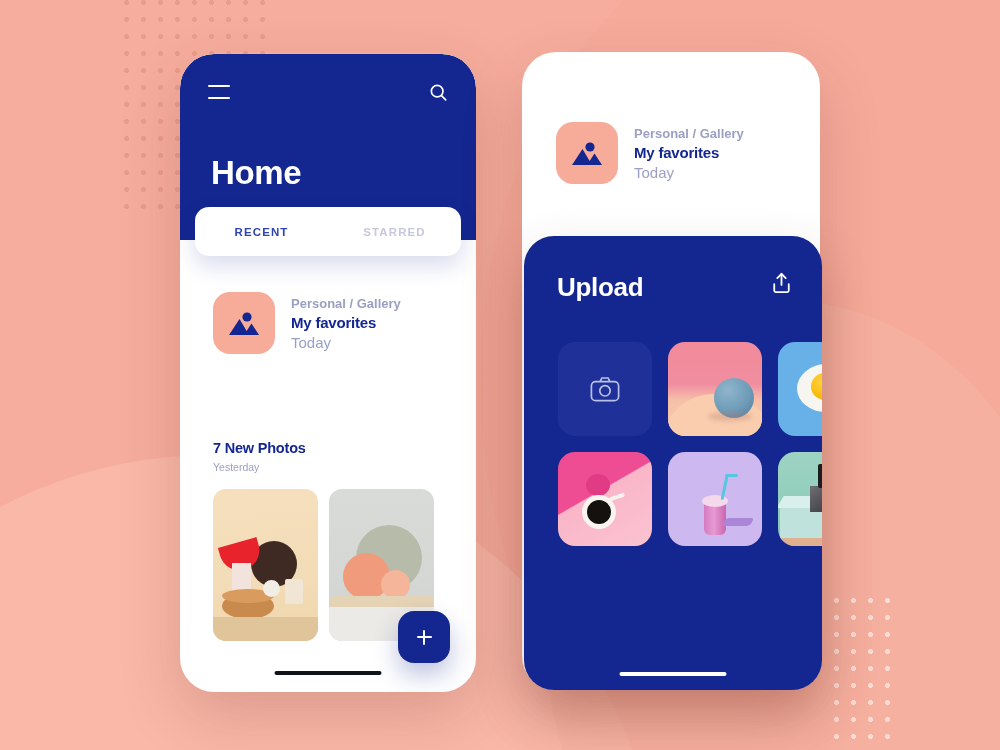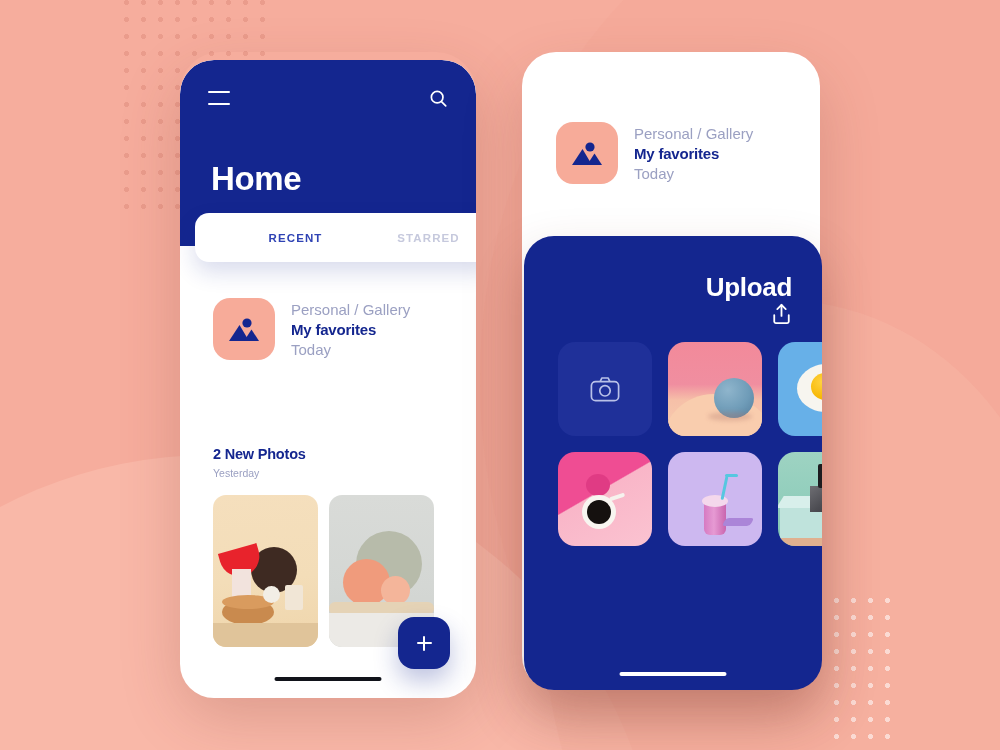--- a/index.html
+++ b/index.html
@@ -84,21 +84,21 @@
   }
   .phone-shadow {
     position: absolute;
     border-radius: 40px;
     box-shadow: 0 26px 60px rgba(120, 50, 40, .22);
   }
 
   
   #phone-left {
     left: 180px;
-    top: 60px;
+    top: 54px;
     width: 296px;
     height: 638px;
     background: #ffffff;
   }
   #phone-left-shadow {
     left: 180px;
     top: 52px;
     width: 296px;
     height: 638px;
   }
@@ -161,21 +161,20 @@
     left: 15px;
     top: 153px;
     width: 266px;
     height: 49px;
     background: #ffffff;
     border-radius: 14px;
     display: flex;
     align-items: center;
     box-shadow: 0 10px 22px rgba(20, 38, 143, .16);
     z-index: 5;
-    padding-left: 34px;
   }
   .tab {
     flex: 1;
     text-align: center;
     font-size: 11.5px;
     font-weight: bold;
     letter-spacing: 1.1px;
     cursor: pointer;
   }
   .tab.active { color: #2f43b4; }
@@ -194,23 +193,24 @@
     width: 62px;
     height: 62px;
     border-radius: 17px;
     background: #f7ab99;
     display: flex;
     align-items: center;
     justify-content: center;
     flex: none;
   }
   .meta-path {
-    font-size: 15px;
+    font-size: 13px;
     color: #9ba0c2;
     margin-bottom: 3px;
+    font-weight: bold;
   }
   .meta-title {
     font-size: 15px;
     font-weight: bold;
     color: #14268f;
     margin-bottom: 3px;
     letter-spacing: -.2px;
   }
   .meta-sub {
     font-size: 15px;
@@ -325,23 +325,22 @@
     box-shadow: 0 22px 48px rgba(120, 50, 40, .25);
     overflow: hidden;
     z-index: 4;
   }
   .upload-head {
     position: absolute;
     left: 33px;
     top: 36px;
     right: 30px;
     display: flex;
-    align-items: flex-end;
+    align-items: flex-start;
     justify-content: space-between;
-    flex-direction: column;
   }
   .upload-title {
     color: #ffffff;
     font-size: 26px;
     font-weight: bold;
     letter-spacing: -.3px;
   }
   .tile-grid {
     position: absolute;
     left: 34px;
@@ -439,21 +438,21 @@
           <path d="M17 25 L24.5 13.5 L32 25 Z" fill="#14268f"></path>
         </svg>
       </div>
       <div>
         <div class="meta-path">Personal / Gallery</div>
         <div class="meta-title">My favorites</div>
         <div class="meta-sub">Today</div>
       </div>
     </div>
 
-    <div class="section-title">2 New Photos</div>
+    <div class="section-title">7 New Photos</div>
     <div class="section-sub">Yesterday</div>
 
     <div class="photos">
       <div class="photo">
         <div class="ph-bg" style="background:linear-gradient(175deg,#f5dfbd 0%,#f3ddb8 55%,#efd5ab 100%);"></div>
         <div class="sh" style="left:38px;top:52px;width:46px;height:46px;border-radius:50%;background:#3e2a22;"></div>
         <div class="sh" style="left:8px;top:53px;width:40px;height:28px;background:#e8232c;border-radius:0 0 40px 40px;transform:rotate(-16deg);"></div>
         <div class="sh" style="left:19px;top:74px;width:19px;height:34px;background:#f2e3dd;"></div>
         <div class="sh" style="left:9px;top:104px;width:52px;height:26px;border-radius:26px/13px;background:#c98a4e;"></div>
         <div class="sh" style="left:9px;top:100px;width:52px;height:14px;border-radius:50%;background:#d99b5e;"></div>

